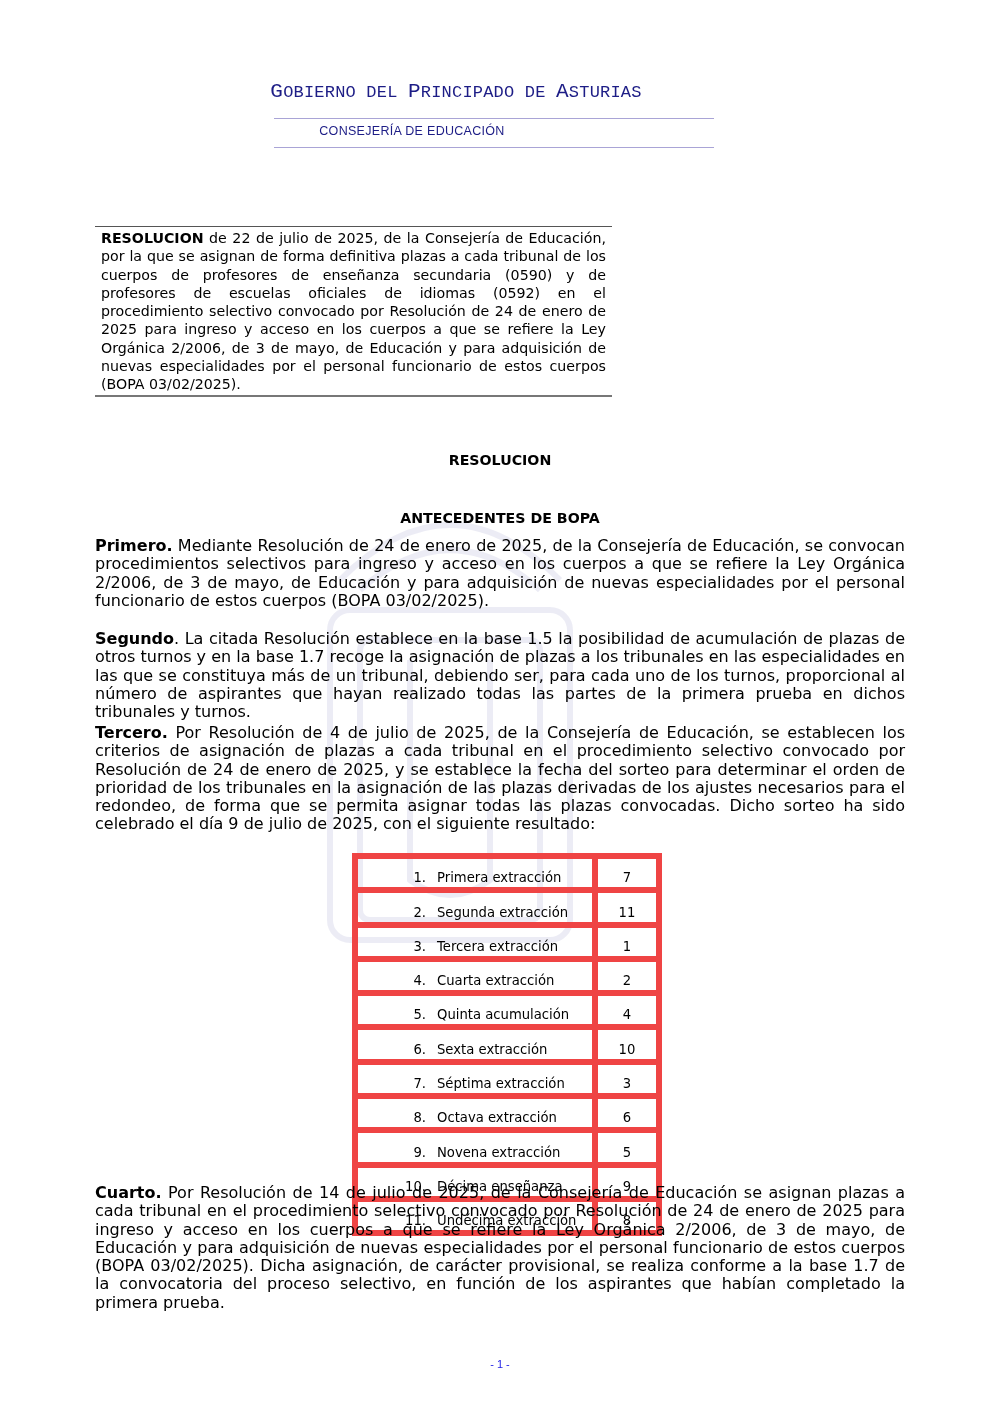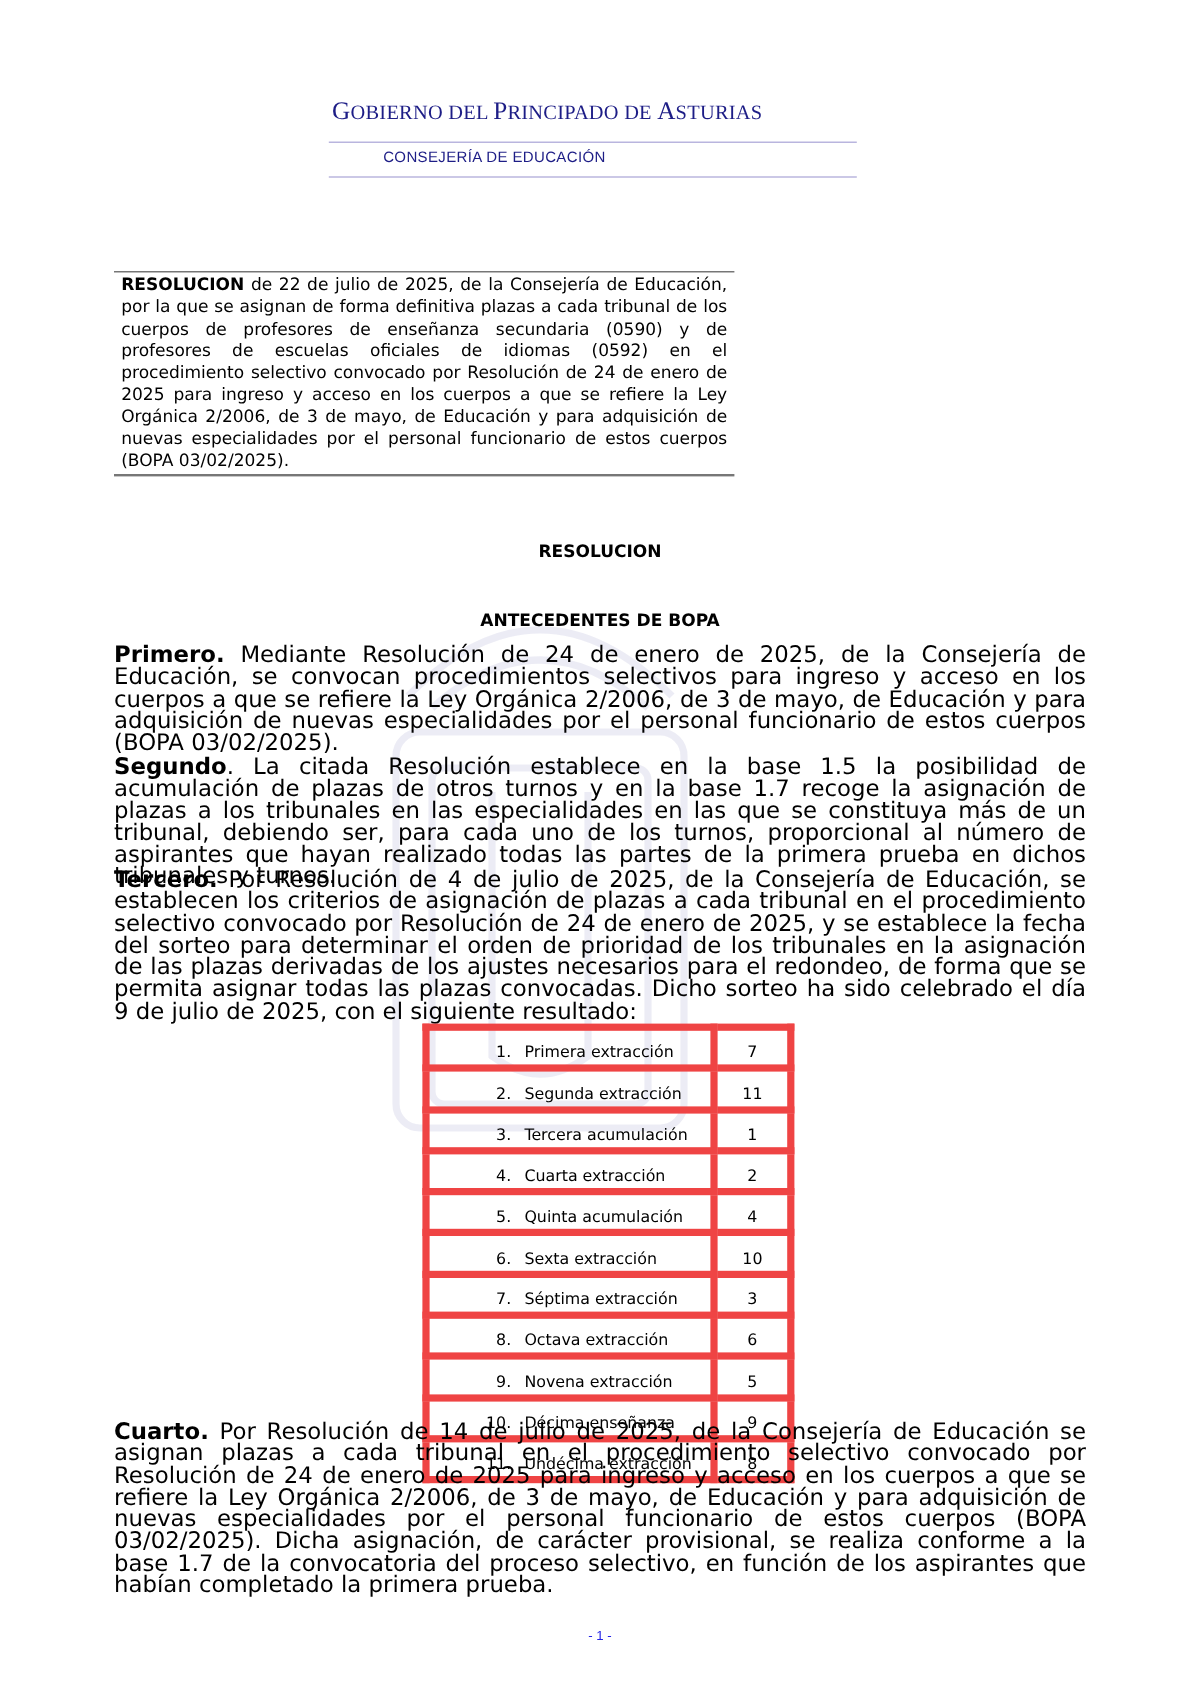--- a/index.html
+++ b/index.html
@@ -2,41 +2,41 @@
 <html><head>
 <meta charset="utf-8">
 <style>
   html, body { margin: 0; padding: 0; background: #ffffff; }
   body { width: 1000px; height: 1414px; position: relative; overflow: hidden;
          font-family: "DejaVu Sans", sans-serif; color: #000; }
   .page { position: absolute; left: 0; top: 0; width: 1000px; height: 1414px; }
 
   
   .hdr-title { position: absolute; left: 0; width: 912px; top: 80px; text-align: center;
-               font-family: Liberation Serif, serif; font-size: 17px; color: #1d1d86;
+               font-family: Liberation Mono, monospace; font-size: 17px; color: #1d1d86;
                font-variant: small-caps; letter-spacing: 0.2px; }
   .hdr-title .cap { font-size: 21px; }
   .hdr-line { position: absolute; left: 274px; width: 440px; height: 1px; background: #a9a4d6; }
   .hdr-sub { position: absolute; left: 12px; width: 800px; top: 124px; text-align: center;
              font-family: "Liberation Sans", sans-serif; font-size: 12.5px; color: #1d1d86; letter-spacing: 0.3px; }
 
   
   .watermark { position: absolute; left: 300px; top: 460px; width: 300px; height: 500px; opacity: 0.08; }
 
   
   .summary { position: absolute; left: 95px; top: 226px; width: 517px;
              border-top: 1px solid #555; border-bottom: 2px solid #777;
              padding: 2px 6px 1px 6px; box-sizing: border-box;
              font-size: 14.2px; line-height: 18.3px; text-align: justify; }
   .summary b { font-weight: bold; }
 
   .center-heading { position: absolute; left: 0; width: 1000px; text-align: center;
                     font-weight: bold; font-size: 14.2px; }
 
-  .para { position: absolute; left: 95px; width: 810px; font-size: 19px; line-height: 18.3px;
+  .para { position: absolute; left: 95px; width: 810px; font-size: 16px; line-height: 18.3px;
           text-align: justify; }
   .para b { font-weight: bold; }
 
   
   .lottery { position: absolute; left: 352px; top: 853px; border-collapse: collapse;
              font-size: 13.2px; }
   .lottery td { border: 6px solid #ef4444; height: 26.3px; padding: 0; vertical-align: bottom; padding-bottom: 2px; }
   .lottery td.lbl { width: 234px; }
   .lottery td.val { width: 58px; text-align: center; }
   .lottery .num { display: inline-block; width: 68px; text-align: right; padding-right: 1px; }
@@ -90,21 +90,21 @@
     <tbody id="lottery-body">
         <tr>
           <td class="lbl"><span class="num">1.</span><span class="name">Primera extracción</span></td>
           <td class="val">7</td>
         </tr>
         <tr>
           <td class="lbl"><span class="num">2.</span><span class="name">Segunda extracción</span></td>
           <td class="val">11</td>
         </tr>
         <tr>
-          <td class="lbl"><span class="num">3.</span><span class="name">Tercera acumulación</span></td>
+          <td class="lbl"><span class="num">3.</span><span class="name">Tercera extracción</span></td>
           <td class="val">1</td>
         </tr>
         <tr>
           <td class="lbl"><span class="num">4.</span><span class="name">Cuarta extracción</span></td>
           <td class="val">2</td>
         </tr>
         <tr>
           <td class="lbl"><span class="num">5.</span><span class="name">Quinta acumulación</span></td>
           <td class="val">4</td>
         </tr>

